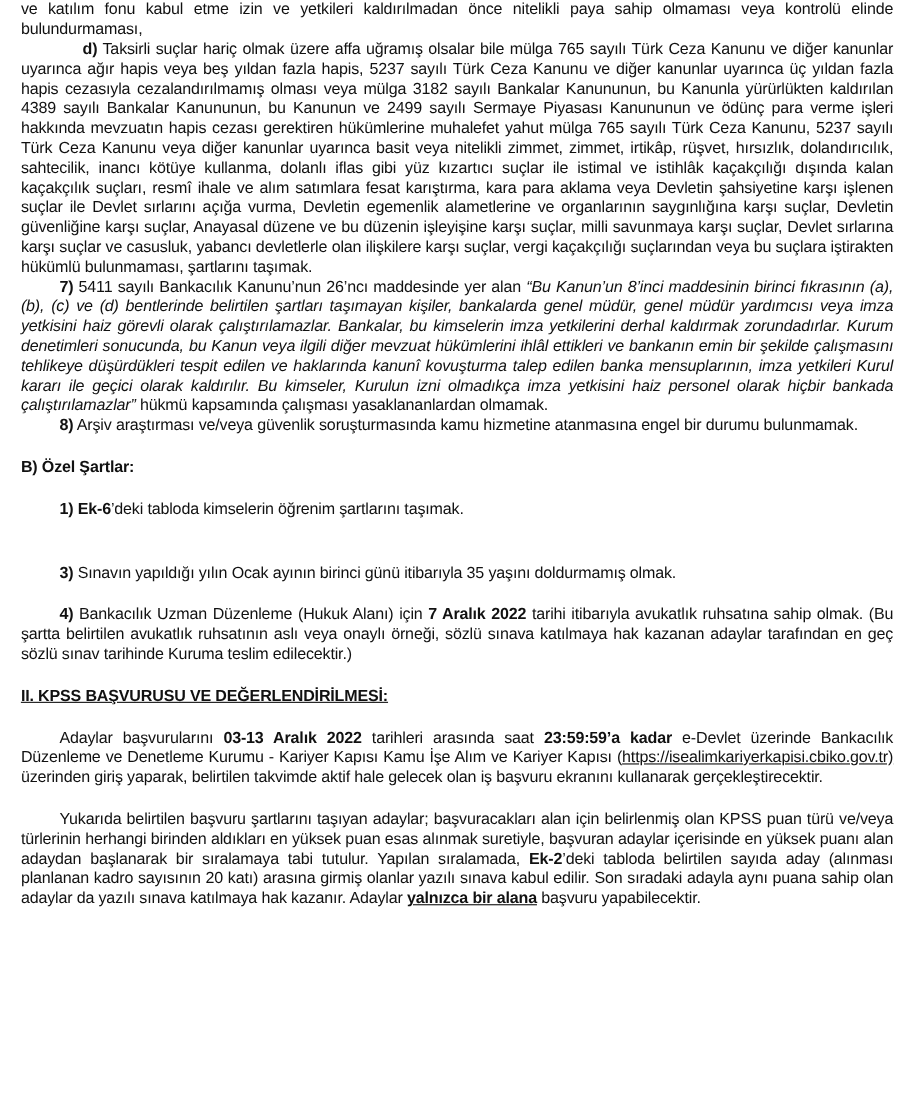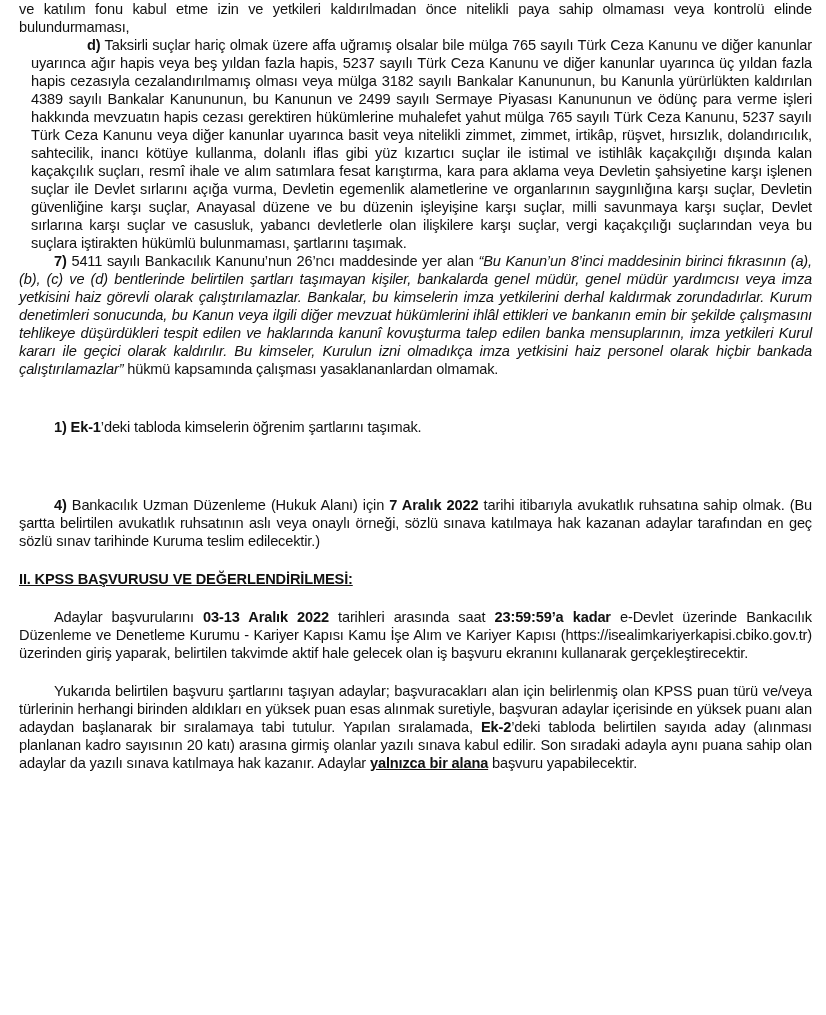--- a/index.html
+++ b/index.html
@@ -3,53 +3,56 @@
 <meta charset="utf-8">
 <style>
   html, body { margin: 0; padding: 0; background: #ffffff; }
   body {
     width: 826px; height: 1015px; overflow: hidden;
     font-family: "Liberation Sans", "DejaVu Sans", sans-serif;
     color: #111111;
   }
   .page { padding: 0 14px 0 19px; box-sizing: border-box; width: 826px; }
   p { margin: 0; font-size: 14.6px; line-height: 18px; text-align: justify; letter-spacing: -0.15px; }
-  .ind1 { text-indent: 56px; margin-left: 12px; }
+  .ind1 { text-indent: 56px; }
   .ind2 { text-indent: 35px; }
   .gap { height: 20px; }
   b { font-weight: bold; }
   i { font-style: italic; margin-top: 40px; }
   u { text-decoration: underline; }
-  a { color: #111111; }
+  a { color: #111111; text-decoration: underline; }
   .section-head { font-weight: bold; text-decoration: underline; }
 </style>
 </head>
 <body>
 
 <div class="page">
 
   <p>ve katılım fonu kabul etme izin ve yetkileri kaldırılmadan önce nitelikli paya sahip olmaması veya kontrolü elinde bulundurmaması,</p>
 
   <p class="ind1"><b>d)</b><span> Taksirli suçlar hariç olmak üzere affa uğramış olsalar bile mülga 765 sayılı Türk Ceza Kanunu ve diğer kanunlar uyarınca ağır hapis veya beş yıldan fazla hapis, 5237 sayılı Türk Ceza Kanunu ve diğer kanunlar uyarınca üç yıldan fazla hapis cezasıyla cezalandırılmamış olması veya mülga 3182 sayılı Bankalar Kanununun, bu Kanunla yürürlükten kaldırılan 4389 sayılı Bankalar Kanununun, bu Kanunun ve 2499 sayılı Sermaye Piyasası Kanununun ve ödünç para verme işleri hakkında mevzuatın hapis cezası gerektiren hükümlerine muhalefet yahut mülga 765 sayılı Türk Ceza Kanunu, 5237 sayılı Türk Ceza Kanunu veya diğer kanunlar uyarınca basit veya nitelikli zimmet, zimmet, irtikâp, rüşvet, hırsızlık, dolandırıcılık, sahtecilik, inancı kötüye kullanma, dolanlı iflas gibi yüz kızartıcı suçlar ile istimal ve istihlâk kaçakçılığı dışında kalan kaçakçılık suçları, resmî ihale ve alım satımlara fesat karıştırma, kara para aklama veya Devletin şahsiyetine karşı işlenen suçlar ile Devlet sırlarını açığa vurma, Devletin egemenlik alametlerine ve organlarının saygınlığına karşı suçlar, Devletin güvenliğine karşı suçlar, Anayasal düzene ve bu düzenin işleyişine karşı suçlar, milli savunmaya karşı suçlar, Devlet sırlarına karşı suçlar ve casusluk, yabancı devletlerle olan ilişkilere karşı suçlar, vergi kaçakçılığı suçlarından veya bu suçlara iştirakten hükümlü bulunmaması, şartlarını taşımak.</span></p>
 
   <p class="ind2"><b>7)</b><span> 5411 sayılı Bankacılık Kanunu’nun 26’ncı maddesinde yer alan </span><i>“Bu Kanun’un 8’inci maddesinin birinci fıkrasının (a), (b), (c) ve (d) bentlerinde belirtilen şartları taşımayan kişiler, bankalarda genel müdür, genel müdür yardımcısı veya imza yetkisini haiz görevli olarak çalıştırılamazlar. Bankalar, bu kimselerin imza yetkilerini derhal kaldırmak zorundadırlar. Kurum denetimleri sonucunda, bu Kanun veya ilgili diğer mevzuat hükümlerini ihlâl ettikleri ve bankanın emin bir şekilde çalışmasını tehlikeye düşürdükleri tespit edilen ve haklarında kanunî kovuşturma talep edilen banka mensuplarının, imza yetkileri Kurul kararı ile geçici olarak kaldırılır. Bu kimseler, Kurulun izni olmadıkça imza yetkisini haiz personel olarak hiçbir bankada çalıştırılamazlar”</i><span> hükmü kapsamında çalışması yasaklananlardan olmamak.</span></p>
 
+  <p class="ind2"><b>8)</b><span> Arşiv araştırması ve/veya güvenlik soruşturmasında kamu hizmetine atanmasına engel bir durumu bulunmamak.</span></p>
+
+  <div class="gap"></div>
+
+  <p><b>B) Özel Şartlar:</b></p>
+
+  <div class="gap"></div>
+
+  <p class="ind2"><b>1)</b><b> Ek-6</b><span>’deki tabloda kimselerin öğrenim şartlarını taşımak.</span></p>
 
   <div class="gap"></div>
 
 
   <div class="gap"></div>
 
-  <p class="ind2"><b>1)</b><b> Ek-1</b><span>’deki tabloda kimselerin öğrenim şartlarını taşımak.</span></p>
-
-  <div class="gap"></div>
-
-
-  <div class="gap"></div>
-
+  <p class="ind2"><b>3)</b><span> Sınavın yapıldığı yılın Ocak ayının birinci günü itibarıyla 35 yaşını doldurmamış olmak.</span></p>
 
   <div class="gap"></div>
 
   <p class="ind2"><b>4)</b><span> Bankacılık Uzman Düzenleme (Hukuk Alanı) için </span><b>7 Aralık 2022</b><span> tarihi itibarıyla avukatlık ruhsatına sahip olmak. (Bu şartta belirtilen avukatlık ruhsatının aslı veya onaylı örneği, sözlü sınava katılmaya hak kazanan adaylar tarafından en geç sözlü sınav tarihinde Kuruma teslim edilecektir.)</span></p>
 
   <div class="gap"></div>
 
   <p><span class="section-head">II. KPSS BAŞVURUSU VE DEĞERLENDİRİLMESİ:</span></p>
 
   <div class="gap"></div>

